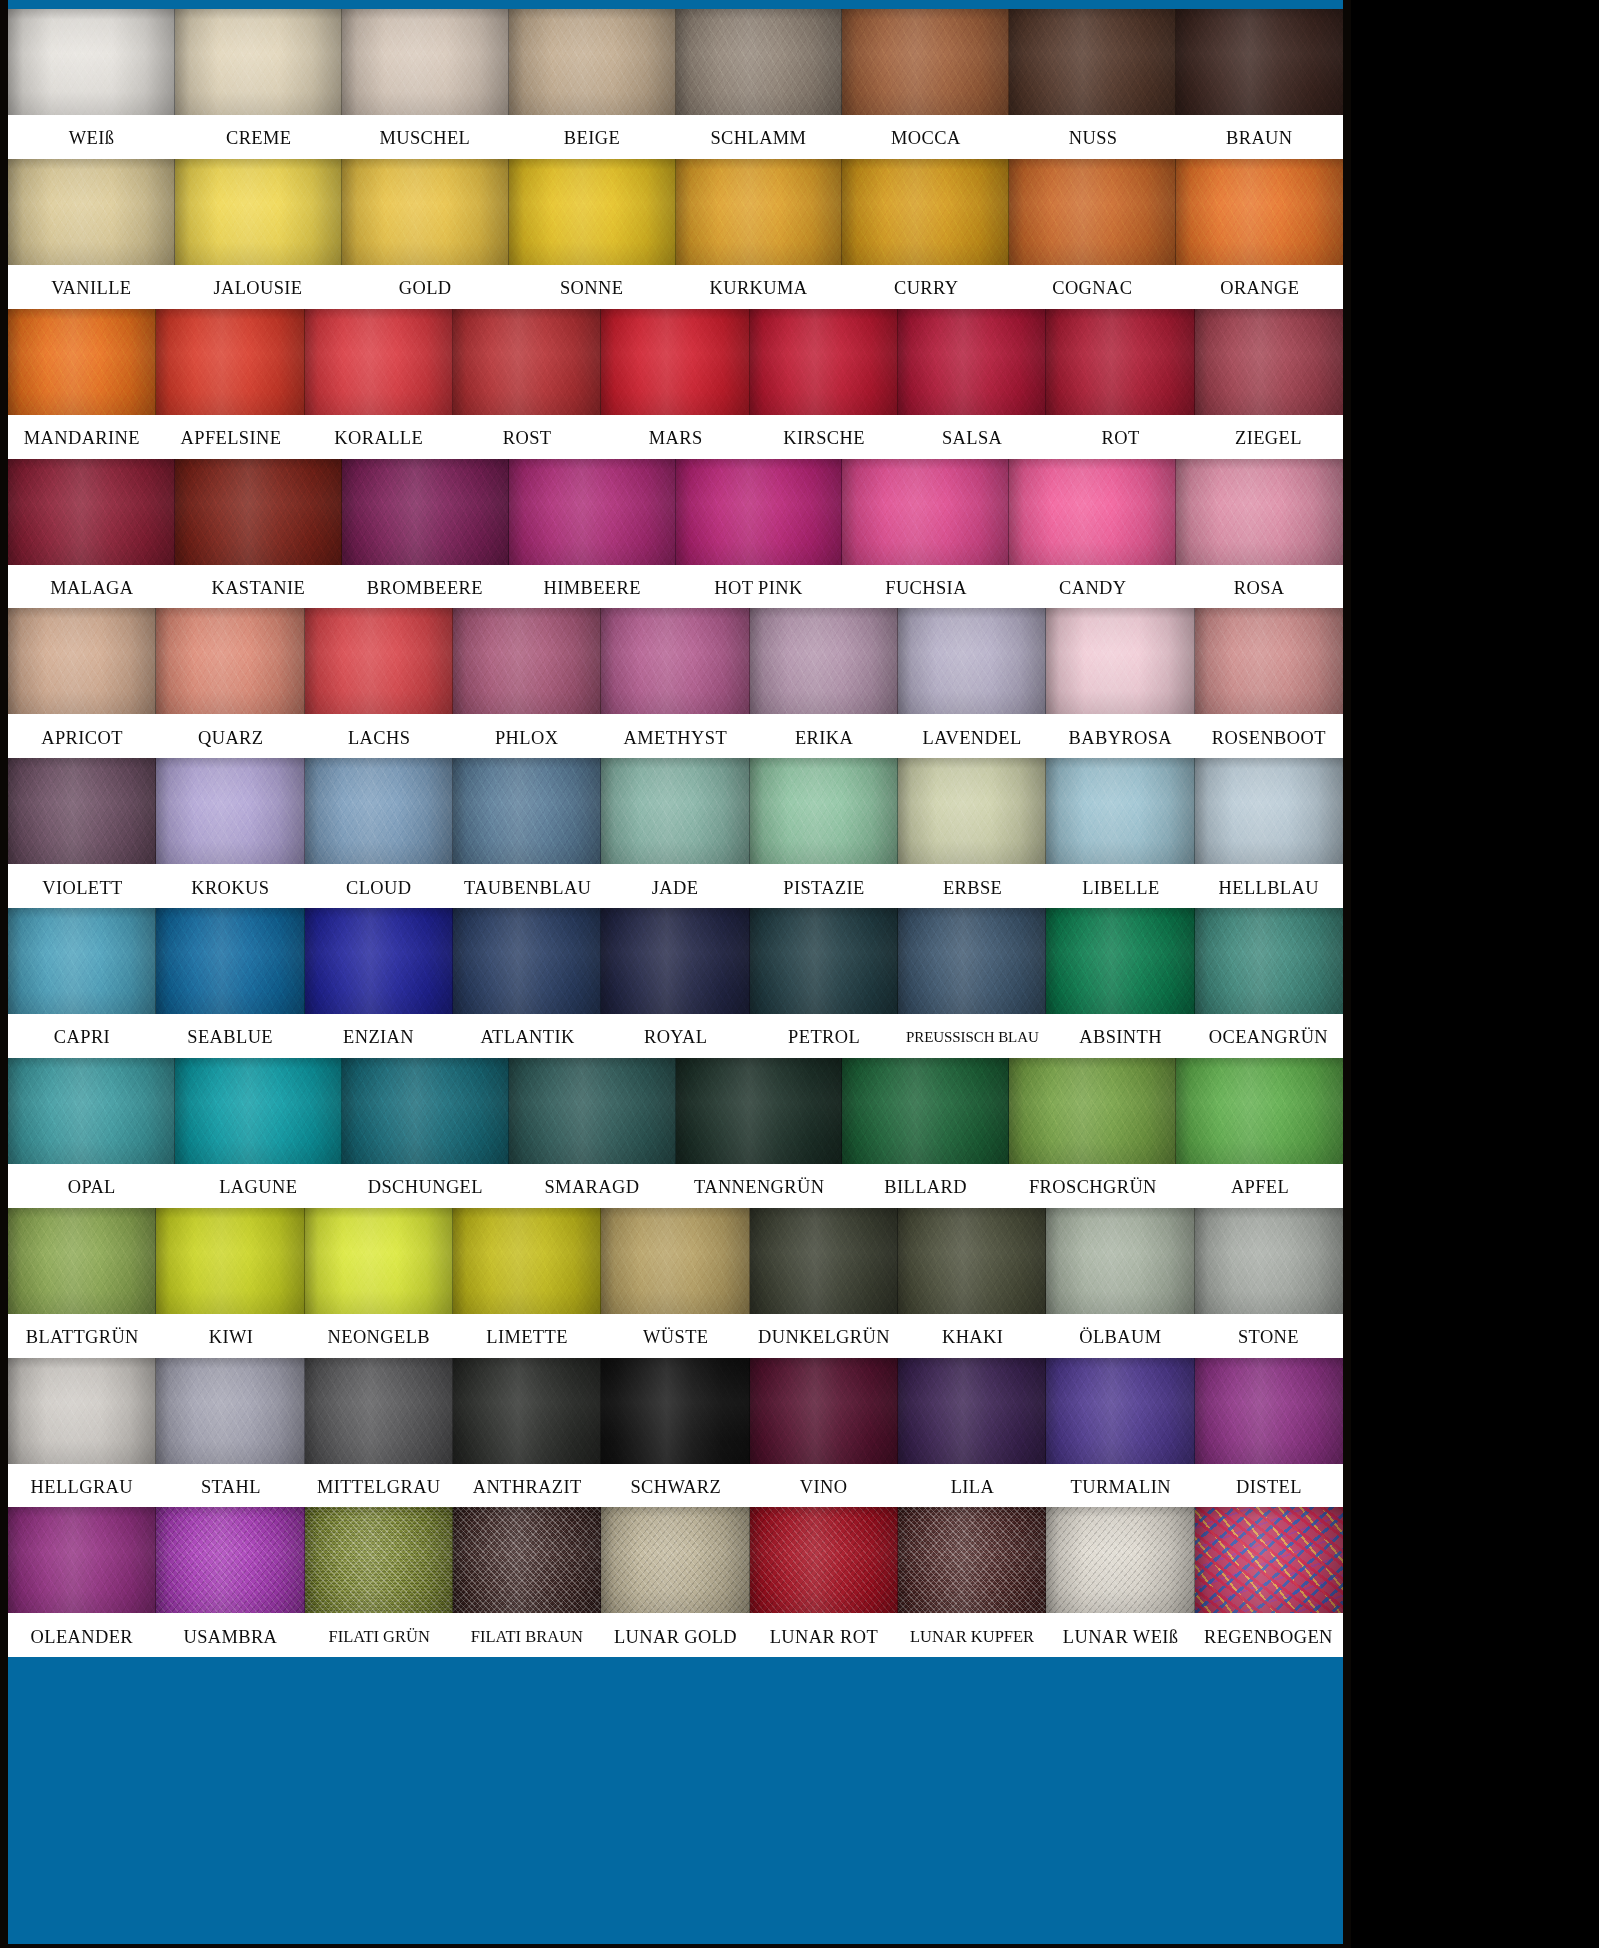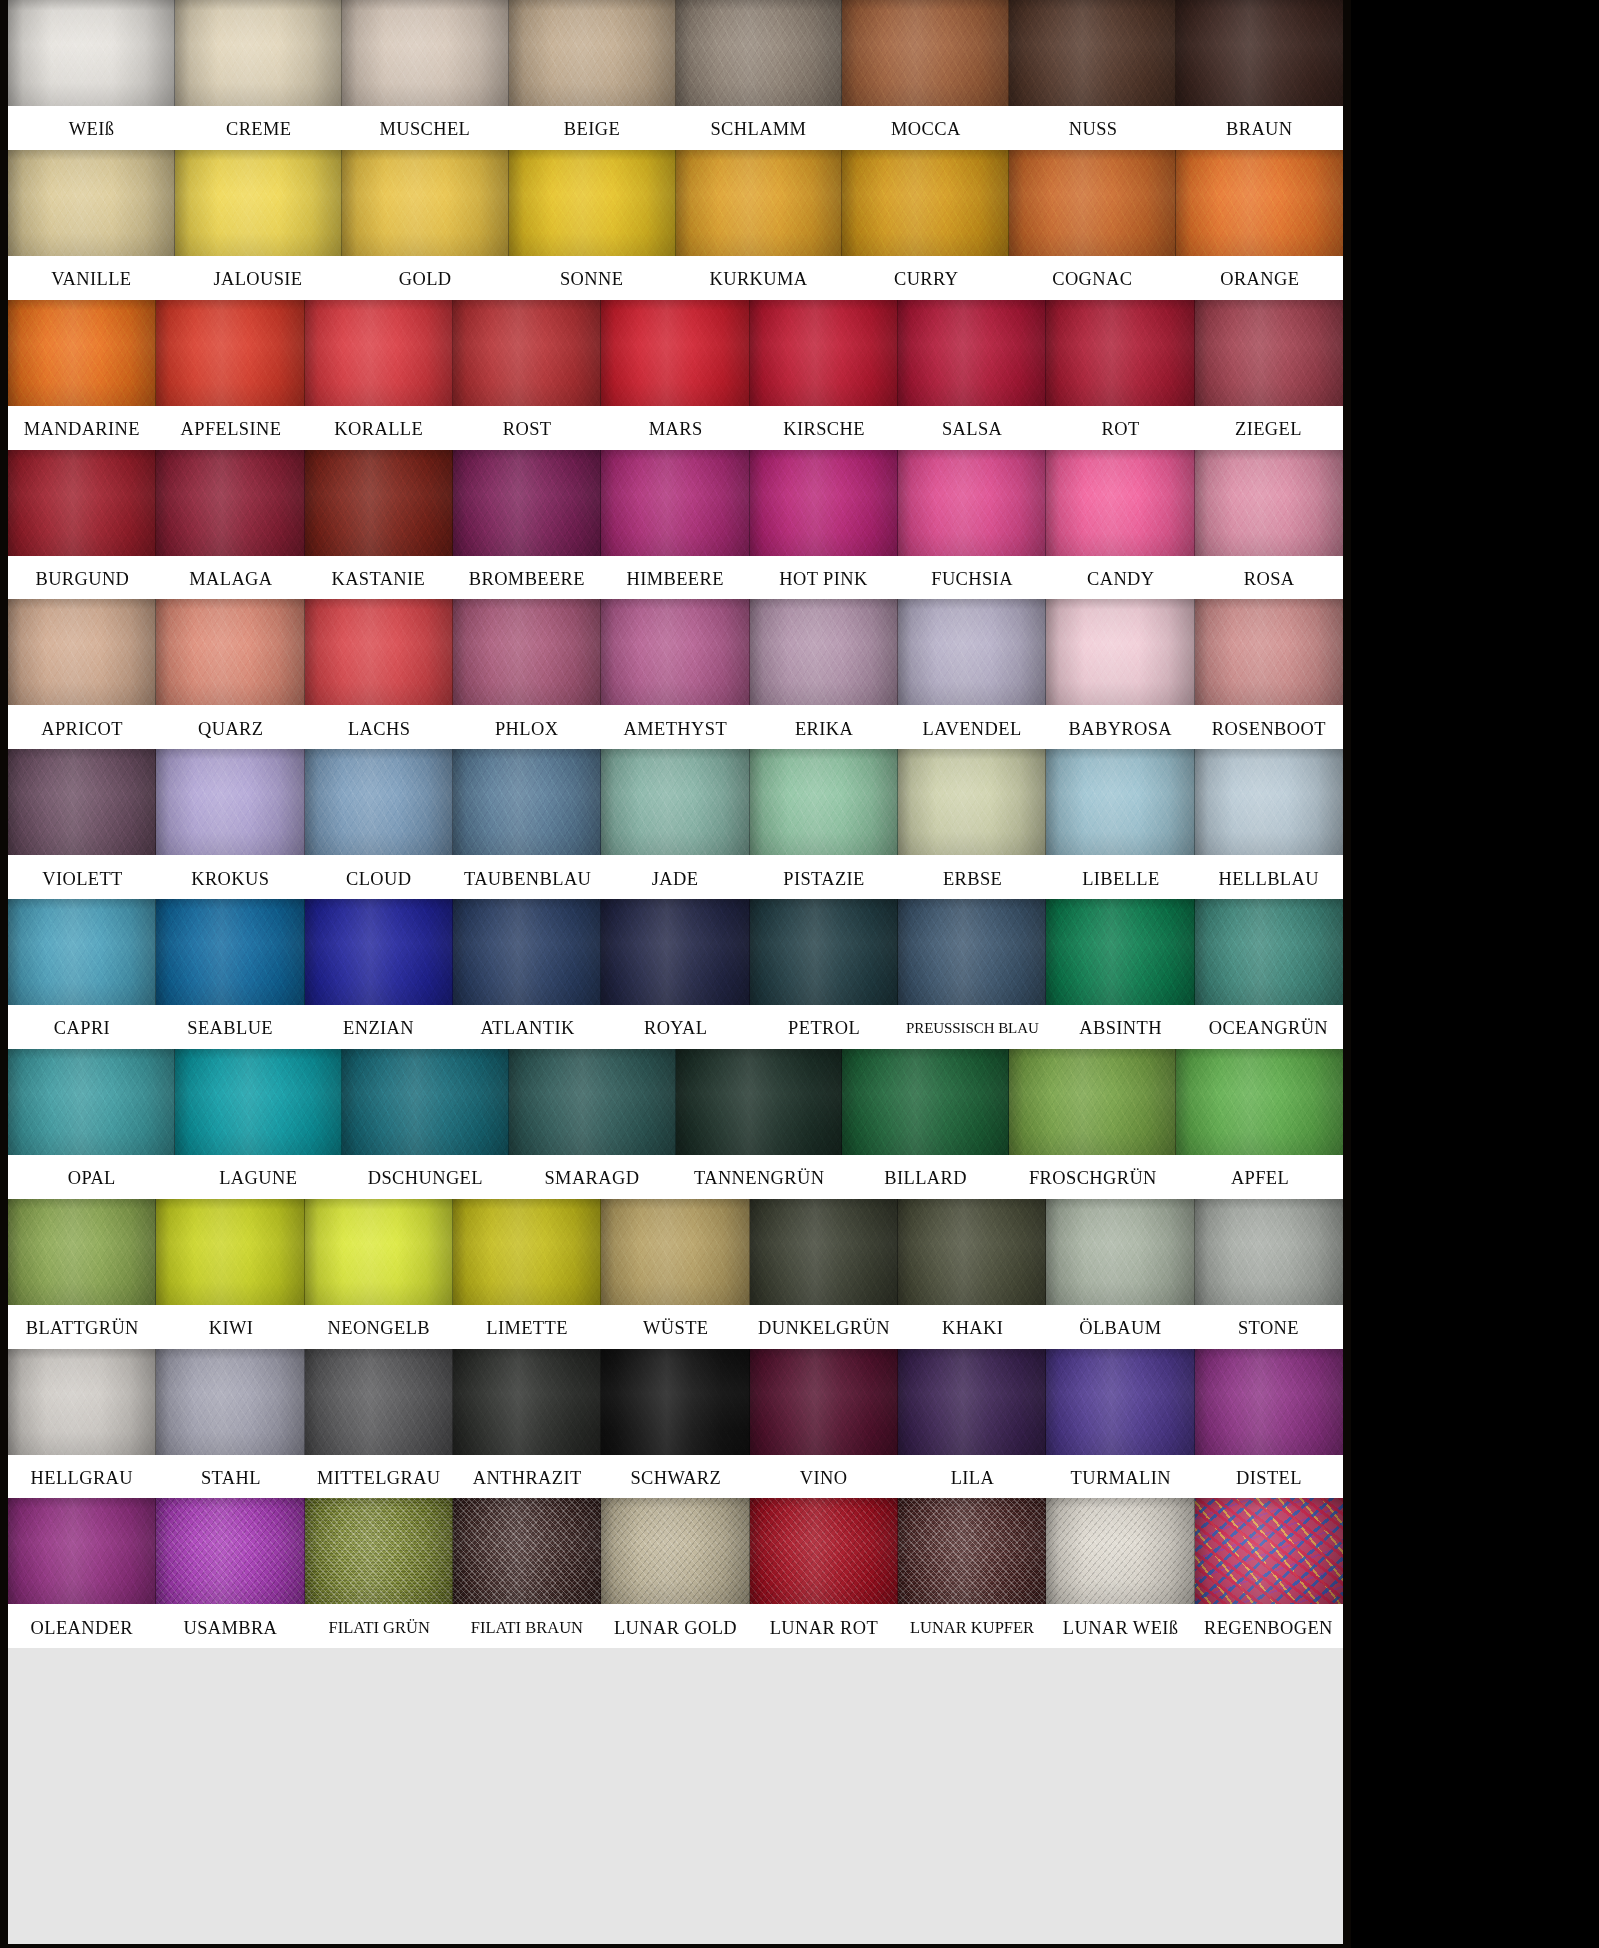--- a/index.html
+++ b/index.html
@@ -3,23 +3,23 @@
 <meta charset="utf-8">
 <title>Farbkarte</title>
 <style>
   html,body{margin:0;padding:0;background:#000;}
   body{width:1599px;height:1948px;overflow:hidden;
        font-family:"Liberation Serif","DejaVu Serif",serif;}
 
   #card{
     position:relative;
     width:1351px;height:1948px;
-    background:#e5e5e5;
+    background:#0369a1;
     box-sizing:border-box;
-    padding:0 8px 0 8px;
+    padding:9px 8px 0 8px;
   }
 
   .row{
     position:relative;
     height:149.85px;
     display:flex;
     box-sizing:border-box;
   }
   .row:last-child{height:149.8px;}
 
@@ -447,31 +447,20 @@
             <div class="vert"></div>
           </div>
           <div class="band">
             <div class="label">ZIEGEL</div>
           </div>
         </div>
       </div>
       <div class="row">
         <div class="cell">
           <div class="cone">
-            <div class="base" style="background: rgb(157, 31, 44);"></div>
-            <div class="tex"></div>
-            <div class="cyl"></div>
-            <div class="vert"></div>
-          </div>
-          <div class="band">
-            <div class="label">BURGUND</div>
-          </div>
-        </div>
-        <div class="cell">
-          <div class="cone">
             <div class="base" style="background: rgb(139, 32, 54);"></div>
             <div class="tex"></div>
             <div class="cyl"></div>
             <div class="vert"></div>
           </div>
           <div class="band">
             <div class="label">MALAGA</div>
           </div>
         </div>
         <div class="cell">

